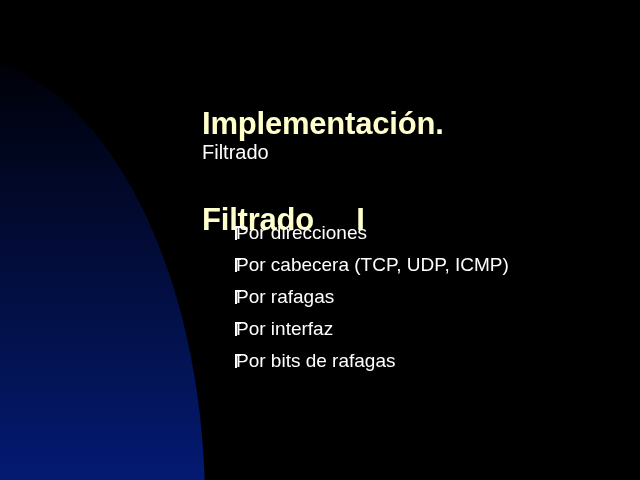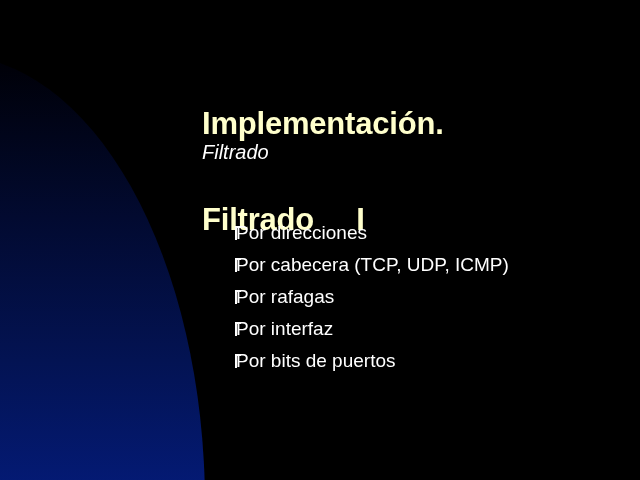--- a/index.html
+++ b/index.html
@@ -53,21 +53,20 @@
 
   
   #subtitle {
     position: absolute;
     left: 202px;
     top: 140px;
     color: #ffffff;
     font-size: 20px;
     font-weight: normal;
     line-height: 1.2;
-    font-style: italic;
   }
 
   
   #bullet-list {
     position: absolute;
     left: 230px;
     top: 219px;
     width: 390px;
     margin: 4px;
     padding: 0;
@@ -146,17 +145,17 @@
     <li class="bullet-item">
       <span class="bullet-mark"></span>
       <span class="bullet-text">Por rafagas</span>
     </li>
     <li class="bullet-item">
       <span class="bullet-mark"></span>
       <span class="bullet-text">Por interfaz</span>
     </li>
     <li class="bullet-item">
       <span class="bullet-mark"></span>
-      <span class="bullet-text">Por bits de puertos</span>
+      <span class="bullet-text">Por bits de rafagas</span>
     </li>
   </ul>
 
 </div>
 
 </body></html>

